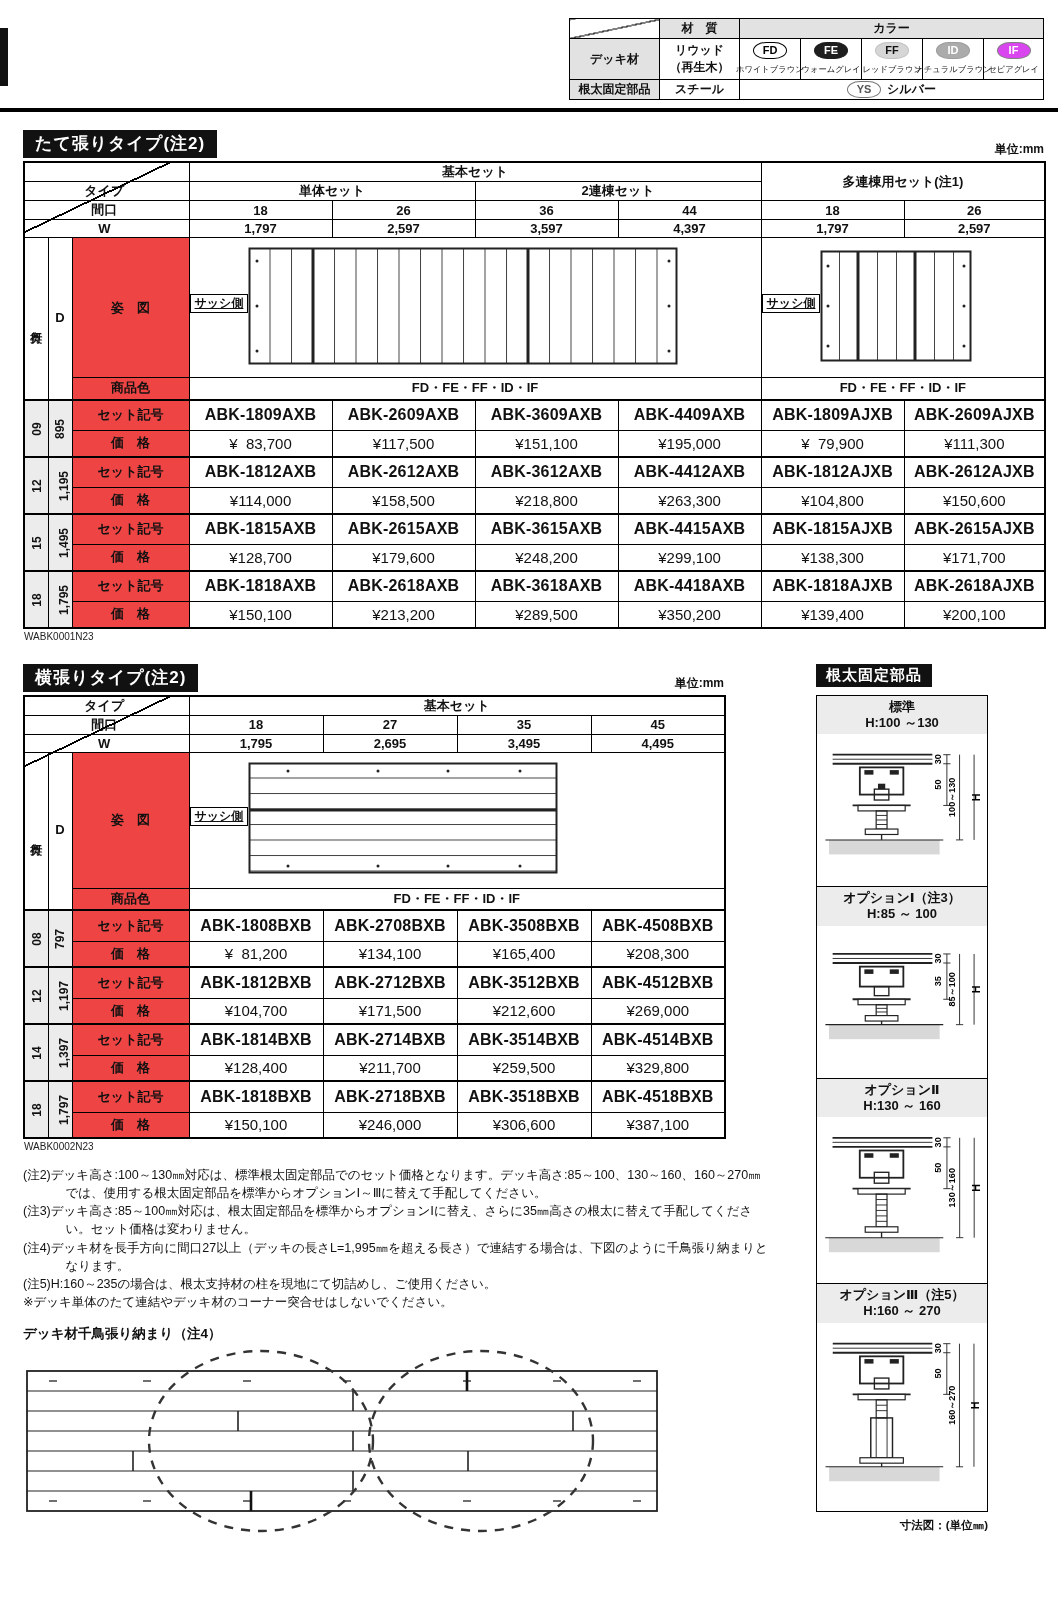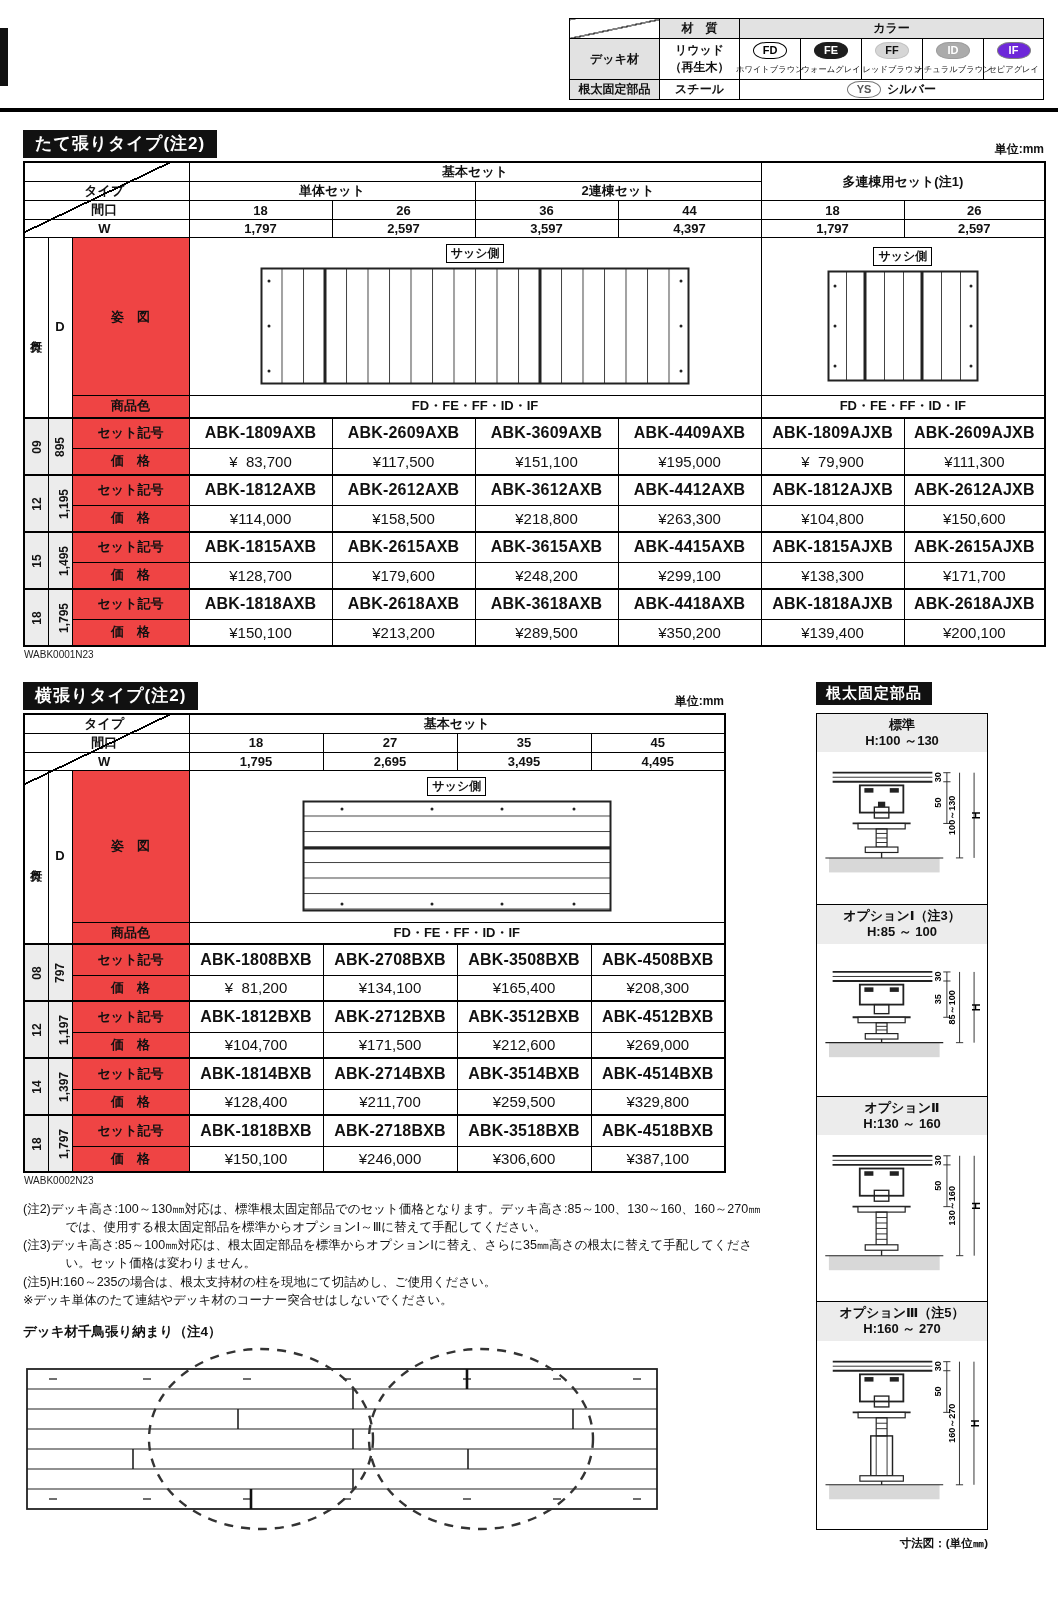--- a/index.html
+++ b/index.html
@@ -16,21 +16,21 @@
   table.spec th { background:#e2e2e2; font-weight:bold; }
   td.spec-corner { background:linear-gradient(to bottom right, transparent 48.5%, #000 48.5%, #000 51.5%, transparent 51.5%); }
   td.spec-label { background:#e2e2e2; font-weight:bold; }
   .mat { white-space:pre-line; font-weight:bold; }
   .badge-cell { display:flex; flex-direction:column; align-items:center; gap:4px; padding:2px 0; }
   .oval { display:inline-block; min-width:34px; padding:0 6px; border-radius:50%/65%; font-size:11px; font-weight:bold; line-height:15px; }
   .oval.outline { background:#fff; border:1.5px solid #000; color:#000; }
   .oval.dark    { background:#1e1e1e; color:#fff; border:1.5px solid #1e1e1e; }
   .oval.light   { background:#d6d6d6; color:#111; border:1.5px solid #c2c2c2; }
   .oval.gray    { background:#ababab; color:#fff; border:1.5px solid #9c9c9c; }
-  .oval.gray2   { background:#6d28d9; color:#fff; border:1.5px solid #828282;text-align:center; }
+  .oval.gray2   { background:#d946ef; color:#fff; border:1.5px solid #828282;text-align:center; }
   .oval.outline-gray { background:#fff; border:1.5px solid #777; color:#555; }
   .badge-name { font-size:9px; transform:scale(.92); white-space:nowrap; }
   .inline-badge { display:flex; align-items:center; justify-content:center; gap:6px; font-weight:bold; }
 
   .toprule { height:4px; background:#000; margin-top:8px; }
 
   
   .titlerow { display:flex; justify-content:space-between; align-items:flex-end; margin:18px 0 3px 0; }
   .banner { background:#111; color:#fff; font-weight:bold; font-size:17px; padding:2px 12px 3px 12px; letter-spacing:1px; }
   .unit { font-size:12px; font-weight:bold; }
@@ -49,21 +49,21 @@
   td.msep, th.msep { border-left:2px solid #000; }
   tr.grp td { border-top:2px solid #000; }
   td.code { font-weight:bold; font-size:16px; height:31px; letter-spacing:.2px; }
   td.price { font-size:15px; height:26px; white-space:pre; }
   td.vnum { background:#ececec; padding:0; }
   .rot { display:inline-block; transform:rotate(-90deg); white-space:nowrap; font-weight:bold; font-size:12px; }
   td.okuyuki, td.dcol { background:#fff; vertical-align:bottom; font-weight:bold; padding-bottom:2px; }
   .vtext { writing-mode:vertical-rl; text-orientation:upright; font-size:12px; font-weight:bold; line-height:1; margin:0 auto; }
   td.figcell { background:#fff; padding:6px 0 10px 0; vertical-align:top; }
   .sash { display:inline-block; border:1px solid #000; font-size:12px; font-weight:bold; padding:0 4px; margin-bottom:4px; }
-  .figstack { display:flex; flex-direction:column; align-items:center; }
+  .figstack { display:flex; flex-direction:row; align-items:center;text-decoration:underline; }
   .codeid { font-size:10px; color:#222; margin:2px 0 0 1px; }
 
   
   .main { padding:0 14px 0 23px; }
   .cols { display:flex; align-items:flex-start; }
   .leftcol { width:745px; }
   .rightcol { width:205px; margin-left:48px; }
 
   
   .notes { margin-top:14px; line-height:1.45; font-size:12.5px; }
@@ -489,20 +489,21 @@
         </tbody>
           </table>
         <div class="diag"></div>
       </div>
       <div class="codeid">WABK0002N23</div>
 
       
       <div class="notes">
         <div class="note">(注2)デッキ高さ:100～130㎜対応は、標準根太固定部品でのセット価格となります。デッキ高さ:85～100、130～160、160～270㎜では、使用する根太固定部品を標準からオプションⅠ～Ⅲに替えて手配してください。</div>
         <div class="note">(注3)デッキ高さ:85～100㎜対応は、根太固定部品を標準からオプションⅠに替え、さらに35㎜高さの根太に替えて手配してください。セット価格は変わりません。</div>
+        <div class="note">(注4)デッキ材を長手方向に間口27以上（デッキの長さL=1,995㎜を超える長さ）で連結する場合は、下図のように千鳥張り納まりとなります。</div>
         <div class="note">(注5)H:160～235の場合は、根太支持材の柱を現地にて切詰めし、ご使用ください。</div>
         <div class="note flat">※デッキ単体のたて連結やデッキ材のコーナー突合せはしないでください。</div>
       </div>
 
       
       <div class="chidori-title">デッキ材千鳥張り納まり（注4）</div>
       <svg width="650" height="188" viewBox="0 0 650 188">
         <rect x="4" y="24" width="630" height="140" fill="#fff" stroke="#222" stroke-width="1.8"></rect>
         <line x1="4" y1="44" x2="634" y2="44" stroke="#222" stroke-width="1.2"></line>
         <line x1="4" y1="64" x2="634" y2="64" stroke="#222" stroke-width="1.2"></line>

